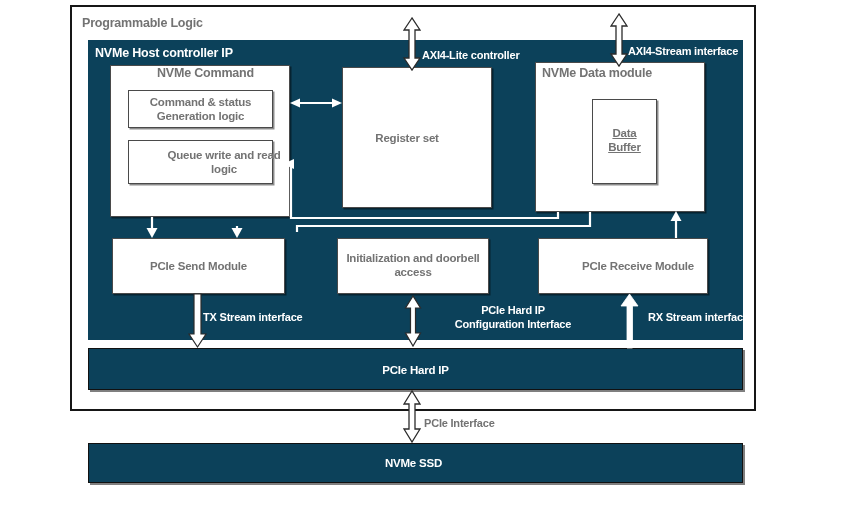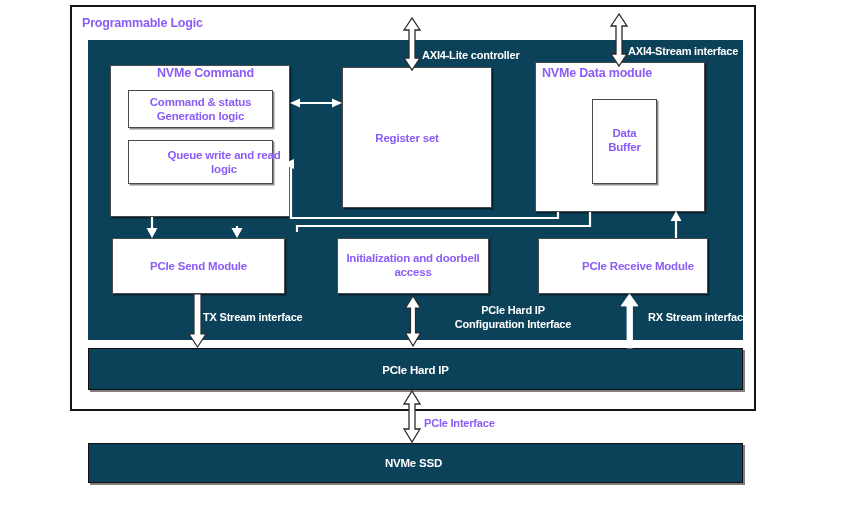--- a/index.html
+++ b/index.html
@@ -14,21 +14,21 @@
                 border:2px solid #161616;background:#ffffff;}
   .ip-region{left:88px;top:40px;width:655px;height:300px;background:#0c415a;}
 
   
   .wbox{background:#ffffff;border:1px solid #4a4a4a;
         box-shadow:1.5px 1.5px 0 rgba(0,0,0,.45);}
   .bar{background:#0c415a;border:1px solid #111111;
        box-shadow:2px 2px 0 rgba(0,0,0,.5);}
 
   
-  .lbl{position:absolute;color:#8b5cf6;font-weight:bold;line-height:1.25;
+  .lbl{position:absolute;color:#737373;font-weight:bold;line-height:1.25;
        letter-spacing:-0.2px;white-space:pre-line;}
   .lbl-w{position:absolute;color:#ffffff;font-weight:bold;line-height:1.25;
          letter-spacing:-0.2px;white-space:pre-line;}
   .ctr{text-align:center;}
 
   .f12{font-size:12.5px;}
   .f11{font-size:11.5px;}
   .f105{font-size:11px;}
 
   svg.ovl{position:absolute;left:0;top:0;width:864px;height:509px;overflow:visible;}
@@ -37,40 +37,41 @@
 <body>
 
 <div id="stage">
 
   <div class="abs outer-border"></div>
 
   <div class="lbl f12" style="left:82px;top:16px;">Programmable Logic</div>
 
   <div class="abs ip-region"></div>
 
+  <div class="lbl-w f12" style="left:95px;top:46px;">NVMe Host controller IP</div>
 
   <div class="abs wbox" style="left:110px;top:65px;width:180px;height:152px;"></div>
   <div class="lbl f12" style="left:117px;top:66px;margin-left:40px;">NVMe Command</div>
 
   <div class="abs wbox" style="left:128px;top:90px;width:145px;height:38px;"></div>
   <div class="lbl f11 ctr" style="left:128px;top:95px;width:145px;">Command &amp; status
 Generation logic</div>
 
   <div class="abs wbox" style="left:128px;top:140px;width:145px;height:44px;"></div>
   <div class="lbl f11 ctr" style="left:140px;top:148px;width:168px;">Queue write and read
 logic</div>
 
   <div class="abs wbox" style="left:342px;top:67px;width:150px;height:141px;"></div>
   <div class="lbl f11 ctr" style="left:342px;top:131px;width:130px;">Register set</div>
 
   <div class="abs wbox" style="left:535px;top:62px;width:170px;height:150px;"></div>
   <div class="lbl f12" style="left:542px;top:66px;">NVMe Data module</div>
 
   <div class="abs wbox" style="left:592px;top:99px;width:65px;height:85px;"></div>
-  <div class="lbl f11 ctr" style="left:592px;top:126px;width:65px;">Data
+  <div class="lbl f11 ctr" style="left:592px;top:126px;width:65px;text-decoration:underline;">Data
 Buffer</div>
 
   <div class="abs wbox" style="left:112px;top:238px;width:173px;height:56px;"></div>
   <div class="lbl f11 ctr" style="left:112px;top:259px;width:173px;">PCIe Send Module</div>
 
   <div class="abs wbox" style="left:337px;top:238px;width:152px;height:56px;"></div>
   <div class="lbl f11 ctr" style="left:337px;top:251px;width:152px;">Initialization and doorbell
 access</div>
 
   <div class="abs wbox" style="left:538px;top:238px;width:170px;height:56px;"></div>

